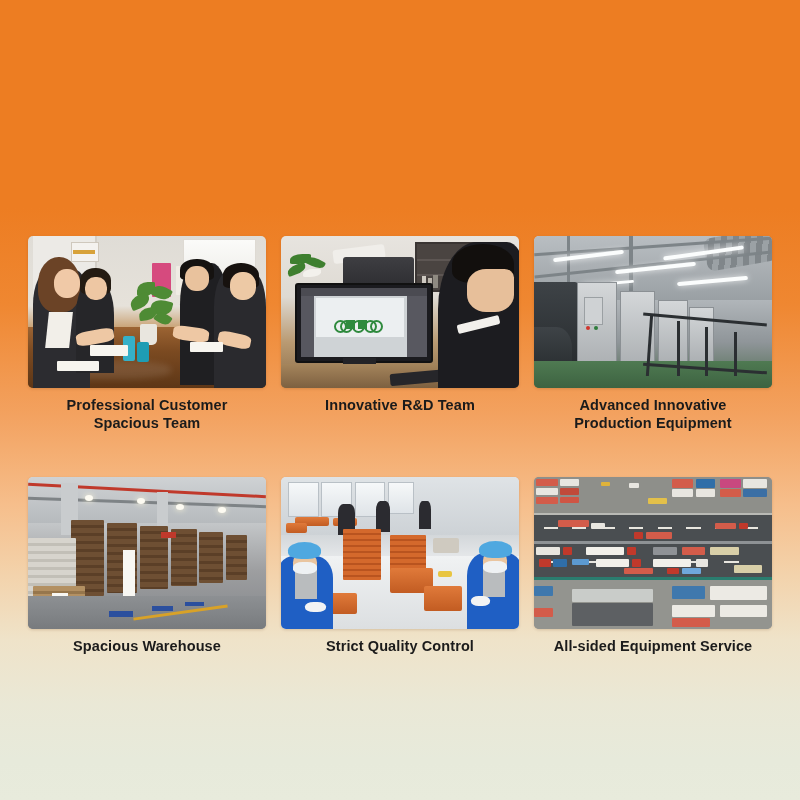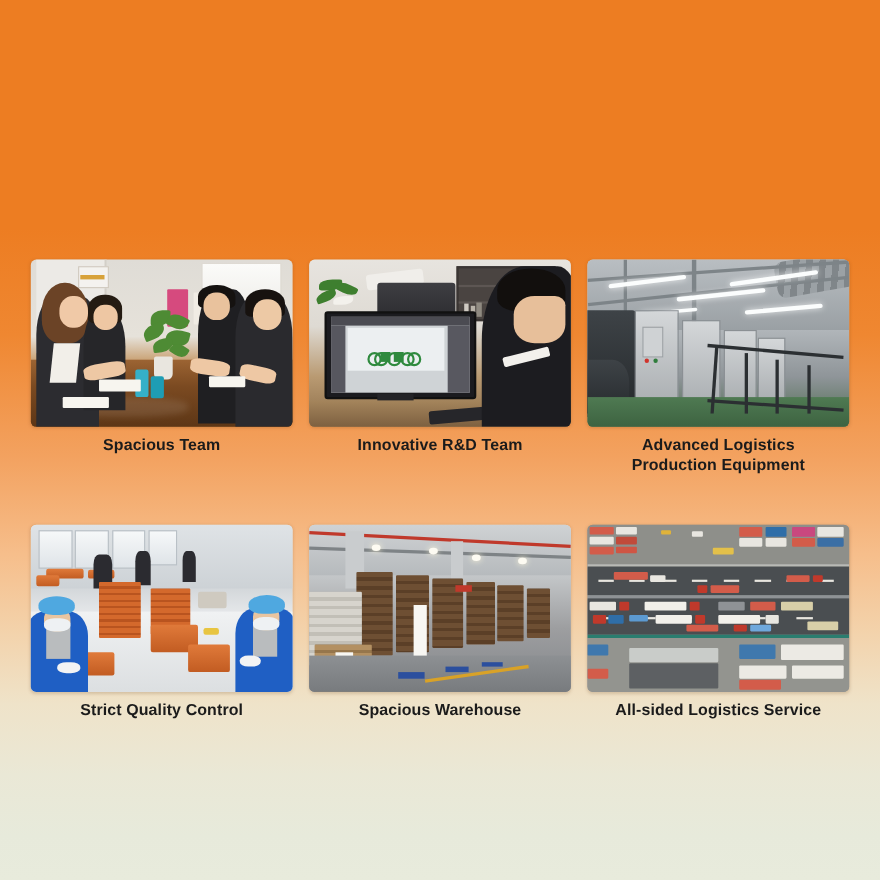--- a/index.html
+++ b/index.html
@@ -216,20 +216,21 @@
             <div class="pDhair"></div>
             <div class="pDface"></div>
           <div class="arm" style="left:20%;top:62%;width:16%;height:9%;transform:rotate(-10deg);"></div>
           <div class="arm" style="right:24%;top:60%;width:15%;height:9%;transform:rotate(8deg);"></div>
           <div class="arm" style="right:6%;top:64%;width:14%;height:9%;transform:rotate(12deg);"></div>
           <div class="paper" style="left:26%;top:72%;width:16%;height:7%;"></div>
           <div class="paper" style="left:12%;top:82%;width:18%;height:7%;"></div>
           <div class="paper" style="right:18%;top:70%;width:14%;height:6%;"></div>
         </div>
         <div class="cap">
+          <span>Professional Customer</span>
           <span>Spacious Team</span>
         </div>
       </div>
 
       <div class="cell">
         <div class="photo p2">
           <div class="shelf">
             <div class="shelfrow" style="top:33%"></div>
             <div class="shelfrow" style="top:66%"></div>
             <div class="book" style="left:6%;width:5%;height:26%;"></div>
@@ -300,27 +301,60 @@
           <div class="machdark" style="left:0;top:60%;width:16%;height:34%;border-radius:0 40% 0 0;"></div>
           <div class="floor"></div>
           <div class="rail" style="left:48%;top:52%;width:3px;height:40%;transform:skewX(-4deg);"></div>
           <div class="rail" style="left:60%;top:56%;width:3px;height:36%;"></div>
           <div class="rail" style="left:72%;top:60%;width:3px;height:32%;"></div>
           <div class="rail" style="left:84%;top:63%;width:3px;height:29%;"></div>
           <div class="rail" style="left:46%;top:54%;width:52%;height:3px;transform:rotate(5deg);"></div>
           <div class="rail" style="left:46%;top:86%;width:52%;height:3px;transform:rotate(4deg);"></div>
         </div>
         <div class="cap">
-          <span>Advanced Logistics</span>
+          <span>Advanced Innovative</span>
           <span>Production Equipment</span>
         </div>
       </div>
     </div>
 
     <div class="row row2">
+
+      <div class="cell">
+        <div class="photo p5">
+          <div class="roof"></div>
+          <div class="pipe" style="left:0;top:8%;width:100%;transform:rotate(3deg);"></div>
+          <div class="pipe" style="left:0;top:16%;width:100%;background:#7e8386;transform:rotate(2deg);"></div>
+          <div class="lamp" style="left:24%;top:12%;"></div>
+          <div class="lamp" style="left:46%;top:14%;"></div>
+          <div class="lamp" style="left:62%;top:18%;"></div>
+          <div class="lamp" style="left:80%;top:20%;"></div>
+          <div class="col" style="left:14%;top:4%;width:7%;height:34%;"></div>
+          <div class="col" style="left:54%;top:10%;width:5%;height:28%;"></div>
+          <div class="pal" style="left:18%;top:28%;width:14%;height:50%;"></div>
+          <div class="pal" style="left:33%;top:30%;width:13%;height:46%;"></div>
+          <div class="pal" style="left:47%;top:32%;width:12%;height:42%;"></div>
+          <div class="pal" style="left:60%;top:34%;width:11%;height:38%;"></div>
+          <div class="pal" style="left:72%;top:36%;width:10%;height:34%;"></div>
+          <div class="pal" style="left:83%;top:38%;width:9%;height:30%;"></div>
+          <div class="palw" style="left:0%;top:40%;width:20%;height:44%;"></div>
+          <div class="palw" style="left:2%;top:72%;width:22%;height:28%;background:repeating-linear-gradient(180deg,#b39062 0 5px,#96764c 5px 8px);"></div>
+          <div class="lbl" style="left:40%;top:48%;width:5%;height:34%;"></div>
+          <div class="lbl" style="left:10%;top:76%;width:7%;height:12%;"></div>
+          <div class="lbl" style="left:56%;top:36%;width:6%;height:4%;background:#c0392b;"></div>
+          <div class="flr"></div>
+          <div class="ylw" style="left:44%;bottom:10%;width:40%;transform:rotate(-8deg);"></div>
+          <div class="blue" style="left:34%;bottom:8%;width:10%;height:4%;"></div>
+          <div class="blue" style="left:52%;bottom:12%;width:9%;height:3%;"></div>
+          <div class="blue" style="left:66%;bottom:15%;width:8%;height:3%;"></div>
+        </div>
+        <div class="cap">
+          <span>Spacious Warehouse</span>
+        </div>
+      </div>
 
       <div class="cell">
         <div class="photo p4">
           <div class="wallw"></div>
           <div class="winw" style="left:3%;top:3%;width:12%;height:22%;"></div>
           <div class="winw" style="left:17%;top:3%;width:12%;height:22%;"></div>
           <div class="winw" style="left:31%;top:3%;width:12%;height:22%;"></div>
           <div class="winw" style="left:45%;top:3%;width:10%;height:20%;"></div>
           <div class="boxflat" style="left:6%;top:26%;width:14%;height:6%;"></div>
           <div class="boxflat" style="left:22%;top:27%;width:10%;height:5%;"></div>
@@ -344,53 +378,20 @@
           <div class="vest" style="right:6%;top:57%;width:9%;height:22%;"></div>
           <div class="face4" style="right:5%;top:49%;width:10%;height:14%;"></div>
           <div class="mask" style="right:5%;top:55%;width:10%;height:8%;"></div>
           <div class="cap4" style="right:3%;top:42%;width:14%;height:11%;"></div>
           <div class="glove" style="right:12%;top:78%;width:8%;height:7%;"></div>
           <div class="boxflat" style="left:64%;top:40%;width:11%;height:10%;background:#cfcac0;"></div>
           <div class="boxflat" style="left:66%;top:62%;width:6%;height:4%;background:#e8c541;"></div>
         </div>
         <div class="cap">
           <span>Strict Quality Control</span>
-        </div>
-      </div>
-
-      <div class="cell">
-        <div class="photo p5">
-          <div class="roof"></div>
-          <div class="pipe" style="left:0;top:8%;width:100%;transform:rotate(3deg);"></div>
-          <div class="pipe" style="left:0;top:16%;width:100%;background:#7e8386;transform:rotate(2deg);"></div>
-          <div class="lamp" style="left:24%;top:12%;"></div>
-          <div class="lamp" style="left:46%;top:14%;"></div>
-          <div class="lamp" style="left:62%;top:18%;"></div>
-          <div class="lamp" style="left:80%;top:20%;"></div>
-          <div class="col" style="left:14%;top:4%;width:7%;height:34%;"></div>
-          <div class="col" style="left:54%;top:10%;width:5%;height:28%;"></div>
-          <div class="pal" style="left:18%;top:28%;width:14%;height:50%;"></div>
-          <div class="pal" style="left:33%;top:30%;width:13%;height:46%;"></div>
-          <div class="pal" style="left:47%;top:32%;width:12%;height:42%;"></div>
-          <div class="pal" style="left:60%;top:34%;width:11%;height:38%;"></div>
-          <div class="pal" style="left:72%;top:36%;width:10%;height:34%;"></div>
-          <div class="pal" style="left:83%;top:38%;width:9%;height:30%;"></div>
-          <div class="palw" style="left:0%;top:40%;width:20%;height:44%;"></div>
-          <div class="palw" style="left:2%;top:72%;width:22%;height:28%;background:repeating-linear-gradient(180deg,#b39062 0 5px,#96764c 5px 8px);"></div>
-          <div class="lbl" style="left:40%;top:48%;width:5%;height:34%;"></div>
-          <div class="lbl" style="left:10%;top:76%;width:7%;height:12%;"></div>
-          <div class="lbl" style="left:56%;top:36%;width:6%;height:4%;background:#c0392b;"></div>
-          <div class="flr"></div>
-          <div class="ylw" style="left:44%;bottom:10%;width:40%;transform:rotate(-8deg);"></div>
-          <div class="blue" style="left:34%;bottom:8%;width:10%;height:4%;"></div>
-          <div class="blue" style="left:52%;bottom:12%;width:9%;height:3%;"></div>
-          <div class="blue" style="left:66%;bottom:15%;width:8%;height:3%;"></div>
-        </div>
-        <div class="cap">
-          <span>Spacious Warehouse</span>
         </div>
       </div>
 
       <div class="cell">
         <div class="photo p6">
           <div class="yard" style="top:0;height:24%;background:#8e8f8a;"></div>
           <div class="ctr" style="left:1%;top:1%;width:9%;height:5%;background:#d35c4a;"></div>
           <div class="ctr" style="left:1%;top:7%;width:9%;height:5%;background:#e8e6e0;"></div>
           <div class="ctr" style="left:1%;top:13%;width:9%;height:5%;background:#d35c4a;"></div>
           <div class="ctr" style="left:11%;top:1%;width:8%;height:5%;background:#e8e6e0;"></div>
@@ -454,18 +455,18 @@
           <div class="ctr" style="left:0%;top:86%;width:8%;height:6%;background:#d35c4a;"></div>
           <div class="ctr" style="left:16%;top:74%;width:34%;height:8%;background:#c9ccc9;"></div>
           <div class="ctr" style="left:16%;top:83%;width:34%;height:15%;background:#5d6063;"></div>
           <div class="ctr" style="left:58%;top:72%;width:14%;height:8%;background:#3f78ad;"></div>
           <div class="ctr" style="left:74%;top:72%;width:24%;height:9%;background:#eceae4;"></div>
           <div class="ctr" style="left:58%;top:84%;width:18%;height:8%;background:#eceae4;"></div>
           <div class="ctr" style="left:78%;top:84%;width:20%;height:8%;background:#eceae4;"></div>
           <div class="ctr" style="left:58%;top:93%;width:16%;height:6%;background:#d35c4a;"></div>
         </div>
         <div class="cap">
-          <span>All-sided Logistics Service</span>
+          <span>All-sided Equipment Service</span>
         </div>
       </div>
     </div>
   </div>
 </div>
 
 </body></html>

